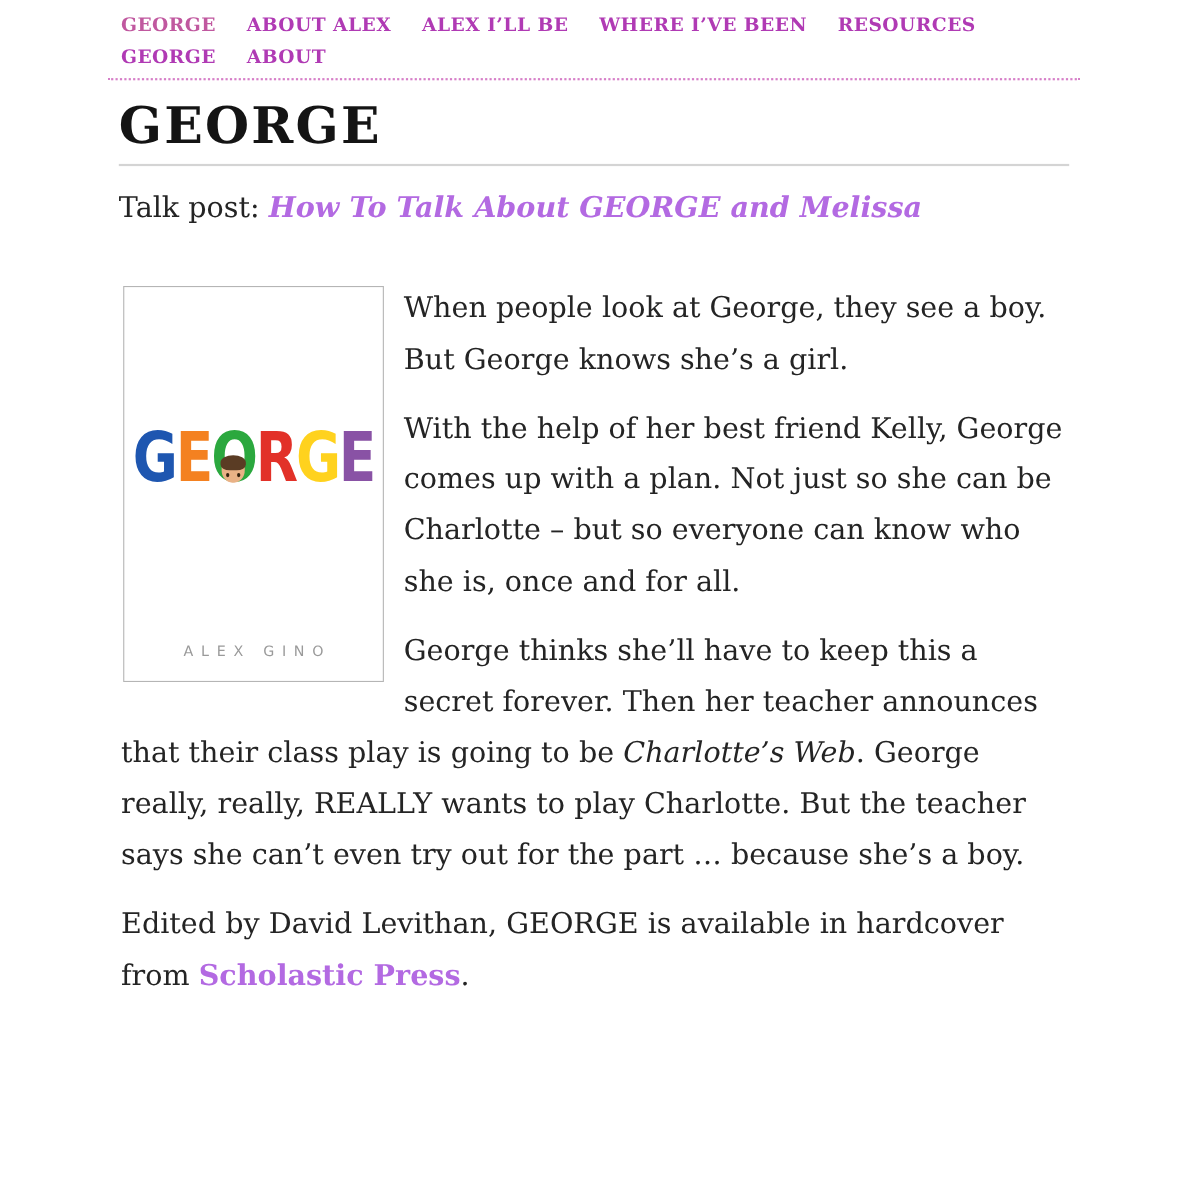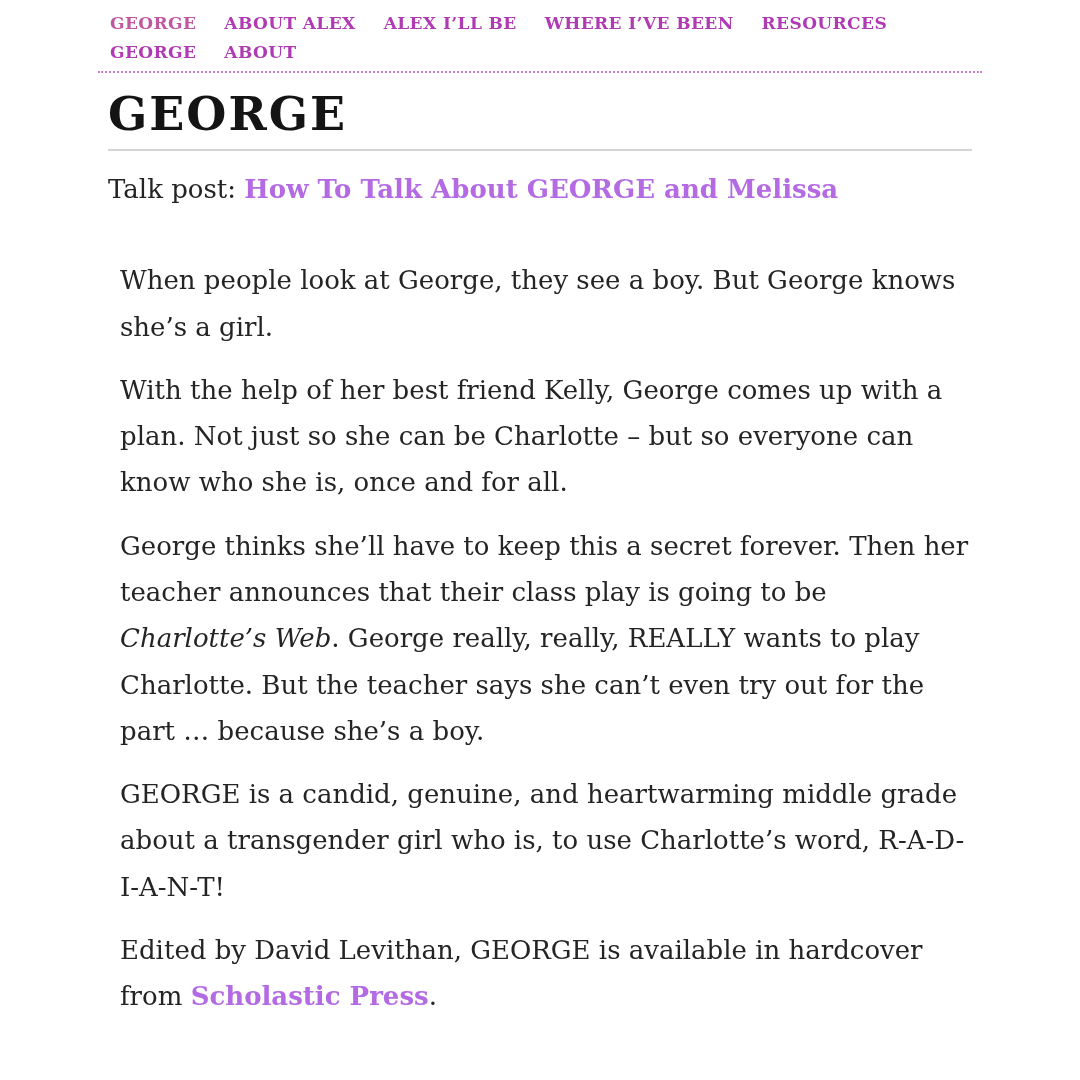--- a/index.html
+++ b/index.html
@@ -25,21 +25,21 @@
     border-bottom:2px dotted var(--dotted);
   }
   
   .page{padding:0 108px;}
   .page-title{
     font-size:46px;font-weight:bold;color:#141414;
     letter-spacing:2px;margin:14px 0 7px 0;line-height:1.2;
   }
   .title-rule{border:none;border-top:2px solid var(--rule);margin:0;}
   .blog-line{font-size:26px;color:var(--body-text);margin:23px 0 0 0;line-height:1.2;}
-  .post-link{color:var(--post-link);font-weight:bold;text-decoration:none;}
+  .post-link{color:var(--post-link);font-weight:bold;text-decoration:none;font-style:italic;}
   
   .article{margin-top:52px;font-size:26px;line-height:1.78;color:var(--body-text);}
   .cover{
     float:left;width:235px;height:358px;
     border:1px solid var(--cover-border);background:#fff;
     margin:3px 18px 12px 4px;position:relative;
   }
   .cover-title{
     position:absolute;top:124px;left:0;right:0;text-align:center;
     font-family:"DejaVu Sans", sans-serif;font-weight:bold;
@@ -60,21 +60,21 @@
   .face .eye{
     position:absolute;bottom:4px;width:3px;height:3px;border-radius:50%;
     background:#35220f;
   }
   .eye-l{left:4px;}.eye-r{right:4px;}
   .cover-author{
     position:absolute;bottom:15px;left:0;right:0;text-align:center;
     font-family:"DejaVu Sans", sans-serif;font-size:13px;
     letter-spacing:7px;color:var(--author);text-indent:7px;
   }
-  .body-p{margin:0 0 17px 12px;}
+  .body-p{margin:0 0 17px 2px;}
   .body-p em{font-style:italic;}
   .text-link{color:var(--post-link);font-weight:bold;text-decoration:none;}
 </style>
 </head>
 <body>
 
 <nav class="topnav" id="nav">
     <a href="#" class="nav-link active">GEORGE</a>
     <a href="#" class="nav-link">ABOUT ALEX</a>
     <a href="#" class="nav-link">ALEX I’LL BE</a>
@@ -84,22 +84,29 @@
     <a href="#" class="nav-link">ABOUT</a>
   </nav>
 <div class="dotted-rule"></div>
 
 <main class="page">
   <h1 class="page-title">GEORGE</h1>
   <hr class="title-rule">
   <p class="blog-line"><span>Talk post: </span><a href="#" class="post-link">How To Talk About GEORGE and Melissa</a></p>
 
   <article class="article">
+    <div class="cover">
+      <div class="cover-title" id="coverTitle"><span class="cover-letter" style="color: rgb(30, 86, 176);">G</span><span class="cover-letter" style="color: rgb(244, 129, 32);">E</span><span class="cover-letter" style="color: rgb(43, 168, 62);">O<span class="face">
+              <span class="hair"></span>
+              <span class="eye eye-l"></span>
+              <span class="eye eye-r"></span>
+            </span></span><span class="cover-letter" style="color: rgb(226, 49, 40);">R</span><span class="cover-letter" style="color: rgb(255, 210, 30);">G</span><span class="cover-letter" style="color: rgb(137, 82, 165);">E</span></div>
+      <div class="cover-author">ALEX GINO</div>
+    </div>
     <div id="paragraphs">
         <p class="body-p"><span>When people look at George, they see a boy. But George knows she’s a girl.</span></p>
         <p class="body-p"><span>With the help of her best friend Kelly, George comes up with a plan. Not just so she can be Charlotte – but so everyone can know who she is, once and for all.</span></p>
         <p class="body-p"><span>George thinks she’ll have to keep this a secret forever. Then her teacher announces that their class play is going to be </span><em>Charlotte’s Web</em><span>. George really, really, REALLY wants to play Charlotte. But the teacher says she can’t even try out for the part … because she’s a boy.</span></p>
-        <p class="body-p"><span>GEORGE is a candid, genuine, and heartwarming middle grade about a transgender girl who is, to use Charlotte’s word, R-A-D-I-A-N-T!</span></p>
         <p class="body-p"><span>Edited by David Levithan, GEORGE is available in hardcover from </span><a href="#" class="text-link">Scholastic Press</a><span>.</span></p>
       </div>
   </article>
 
 </main>
 
 </body></html>

